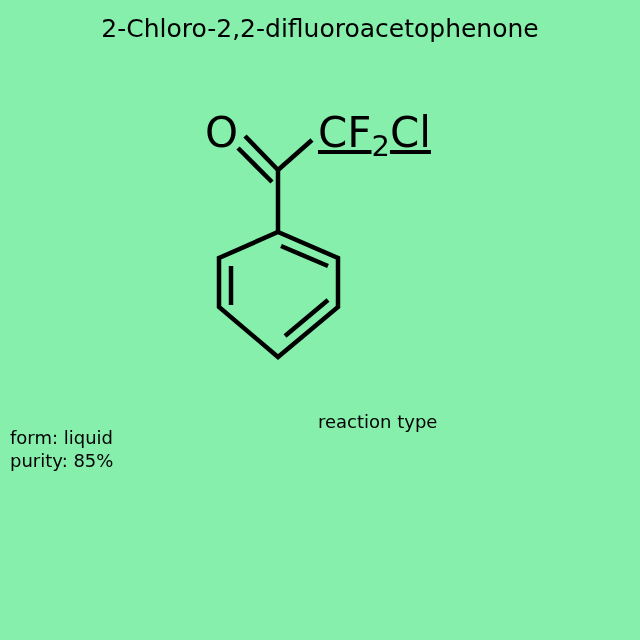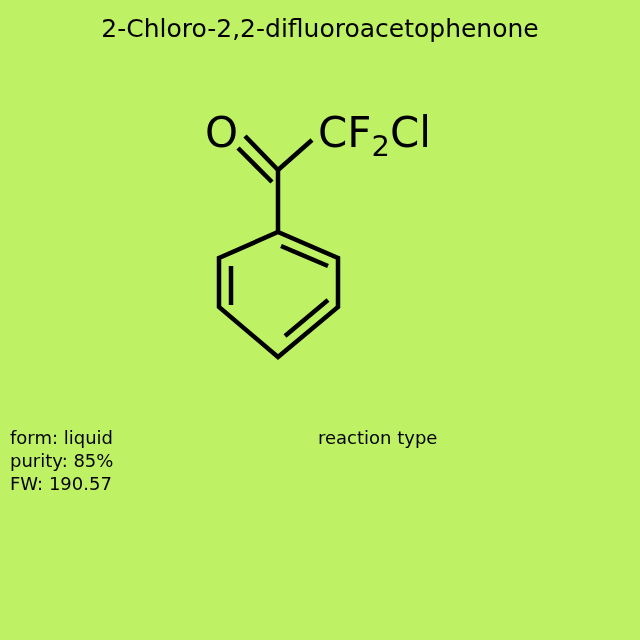--- a/index.html
+++ b/index.html
@@ -16,21 +16,21 @@
     font-family: "DejaVu Sans", sans-serif;
     color: #000000;
   }
 
   #page {
     position: absolute;
     left: 0;
     top: 0;
     width: 640px;
     height: 640px;
-    background: #bef264;
+    background: #86efac;
   }
 
   
   #compound-title {
     position: absolute;
     left: 0;
     top: 14px;
     width: 640px;
     text-align: center;
     font-size: 25px;
@@ -63,20 +63,21 @@
     color: #000000;
     white-space: nowrap;
   }
   #oxygen-label {
     left: 205px;
     top: 112px;
   }
   #cf2cl-label {
     left: 318px;
     top: 112px;
+    text-decoration: underline;
   }
   #cf2cl-label .sub {
     font-size: 29px;
     vertical-align: baseline;
     position: relative;
     top: 9px;
   }
 
   
   .prop-block {
@@ -86,21 +87,21 @@
     line-height: 23px;
     color: #000000;
     white-space: nowrap;
   }
   #properties-left {
     left: 10px;
     top: 426px;
   }
   #properties-right {
     left: 318px;
-    top: 426px;
+    top: 410px;
   }
   #reaction-type-value {
     padding-left: 9px;
   }
   .prop-line { display: block; }
 </style>
 </head>
 <body>
 
 <div id="page">
@@ -140,20 +141,19 @@
 
     <div class="atom-label" id="oxygen-label">O</div>
 
     <div class="atom-label" id="cf2cl-label"><span>CF</span><span class="sub">2</span><span>Cl</span></div>
 
   </div>
 
   <div class="prop-block" id="properties-left">
     <span class="prop-line">form: liquid</span>
     <span class="prop-line">purity: 85%</span>
-    <span class="prop-line">FW: 190.57</span>
   </div>
 
   <div class="prop-block" id="properties-right">
     <span class="prop-line">reaction type</span>
   </div>
 
 </div>
 
 </body></html>

